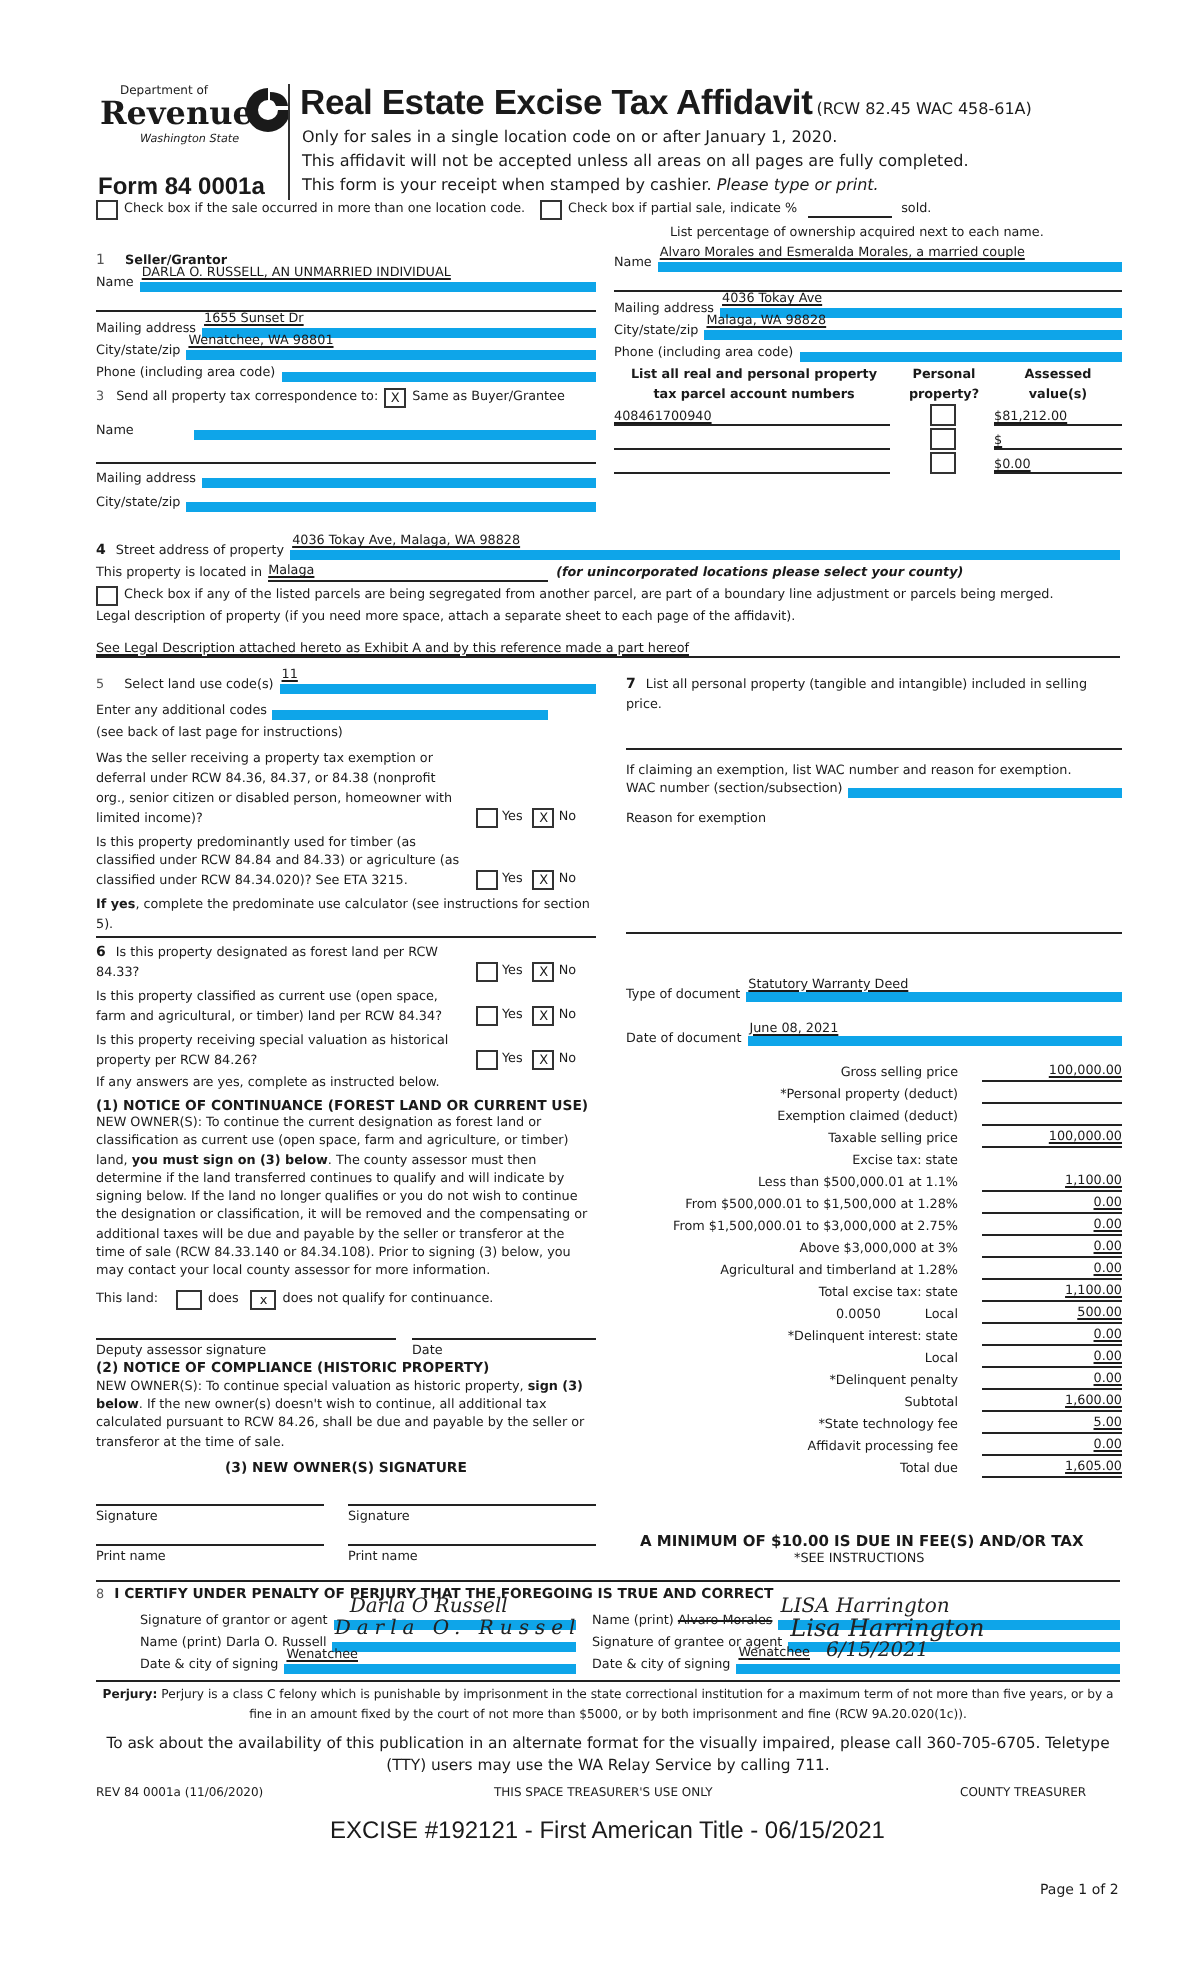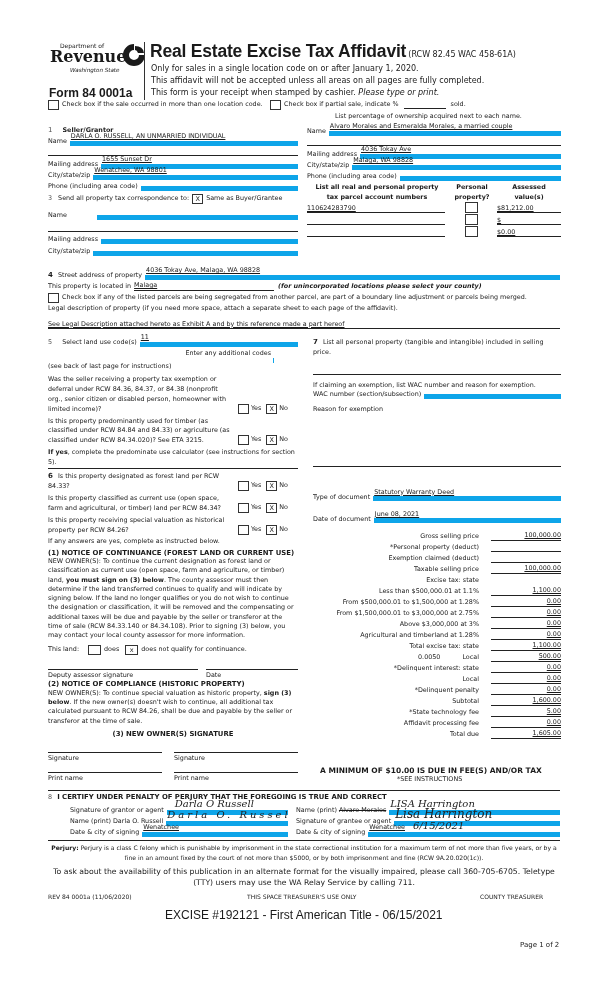--- a/index.html
+++ b/index.html
@@ -138,21 +138,21 @@
       <div>Personal</div>
       <div style="margin-top:2px;">property?</div>
     </div>
     <div style="flex:1;">
       <div>Assessed</div>
       <div style="margin-top:2px;">value(s)</div>
     </div>
   </div>
   <div>
     <div style="display:flex;align-items:flex-end;height:12px;">
-      <div class="line u" style="width:138px;">110624283790</div>
+      <div class="line u" style="width:138px;">408461700940</div>
       <div style="width:52px;text-align:center;"><span class="box" style="width:13px;height:11px;"></span></div>
       <div class="line u" style="flex:1;">$81,212.00</div>
     </div>
     <div style="display:flex;align-items:flex-end;height:12px;">
       <div class="line u" style="width:138px;"></div>
       <div style="width:52px;text-align:center;"><span class="box" style="width:13px;height:11px;"></span></div>
       <div class="line u" style="flex:1;">$</div>
     </div>
     <div style="display:flex;align-items:flex-end;height:12px;">
       <div class="line u" style="width:138px;"></div>
@@ -184,21 +184,21 @@
 </div>
 
 <div class="abs" style="left:48px;top:337px;width:250px;">
   <div class="fld">
     <span class="lab">
       <span style="color:#555;margin-right:8px;">5</span>
       <span>Select land use code(s)</span>
     </span>
     <span class="val">11</span>
   </div>
-  <div class="fld" style="margin-top:3px;width:226px;flex-direction:column;">
+  <div class="fld" style="margin-top:3px;width:226px;">
     <span class="lab">Enter any additional codes</span>
     <span class="val"></span>
   </div>
   <div style="margin-top:3px;">(see back of last page for instructions)</div>
   <div style="display:flex;margin-top:3px;">
     <div style="width:182px;line-height:10px;">Was the seller receiving a property tax exemption or deferral under RCW 84.36, 84.37, or 84.38 (nonprofit org., senior citizen or disabled person, homeowner with limited income)?</div>
     <div class="yn" style="align-self:flex-end;margin-left:8px;">
       <span class="box"></span>
         <span>Yes</span>
       <span class="box" style="margin-left:3px;">X</span>

